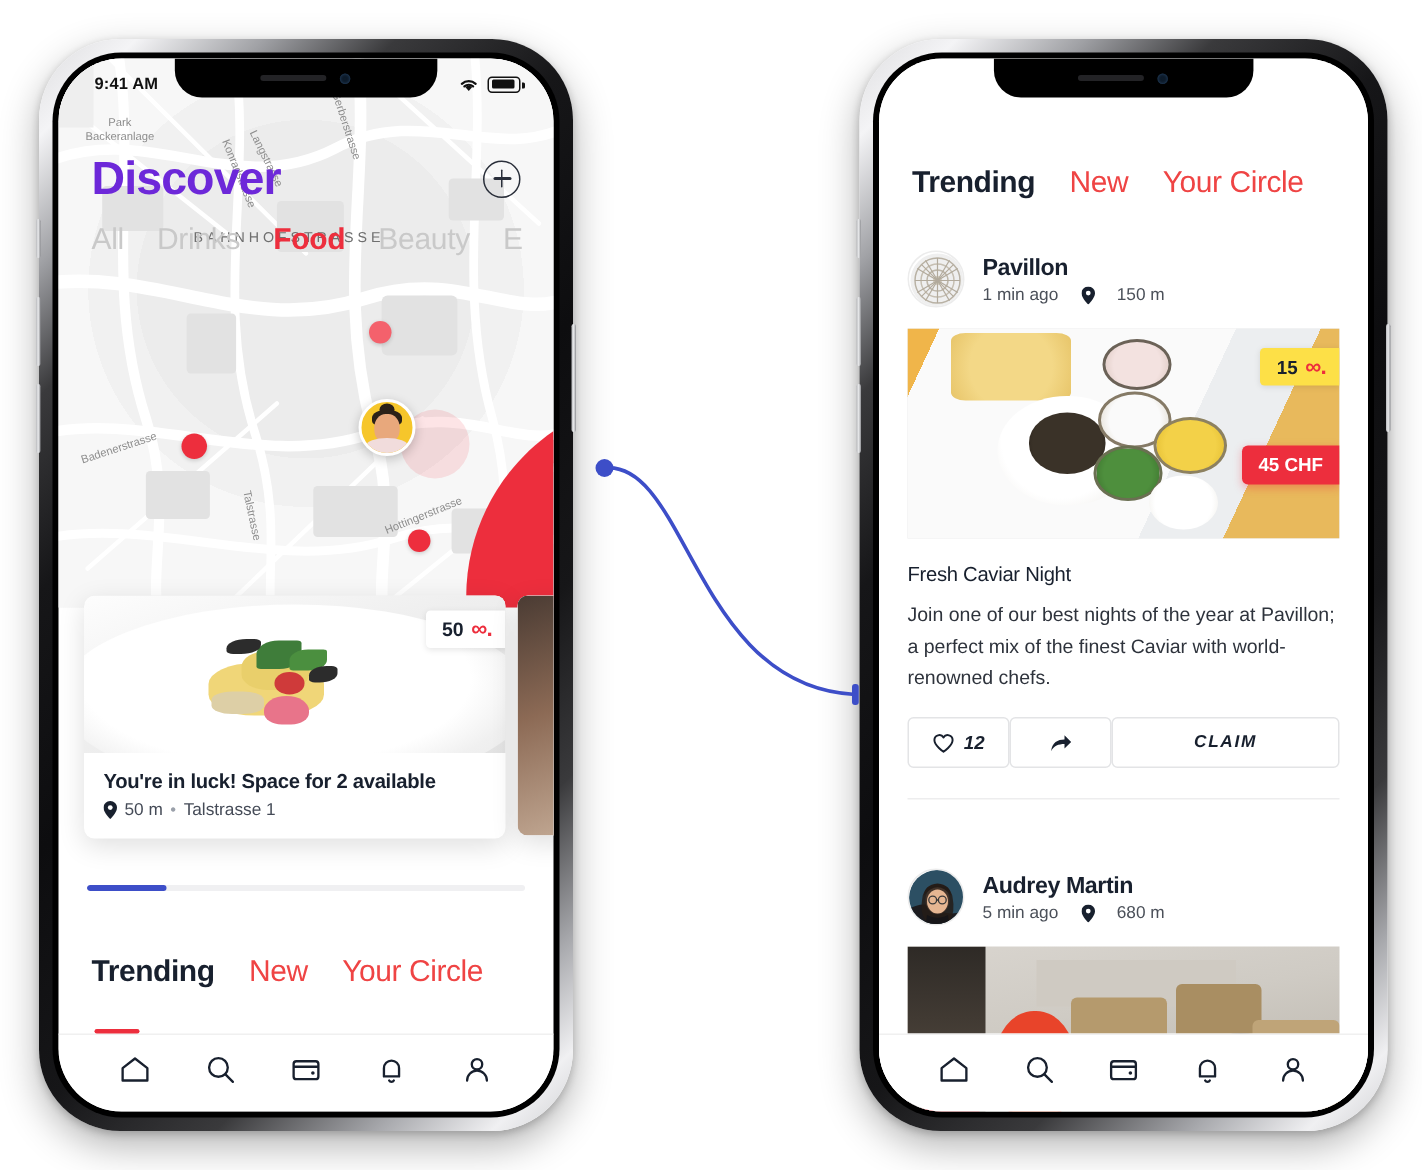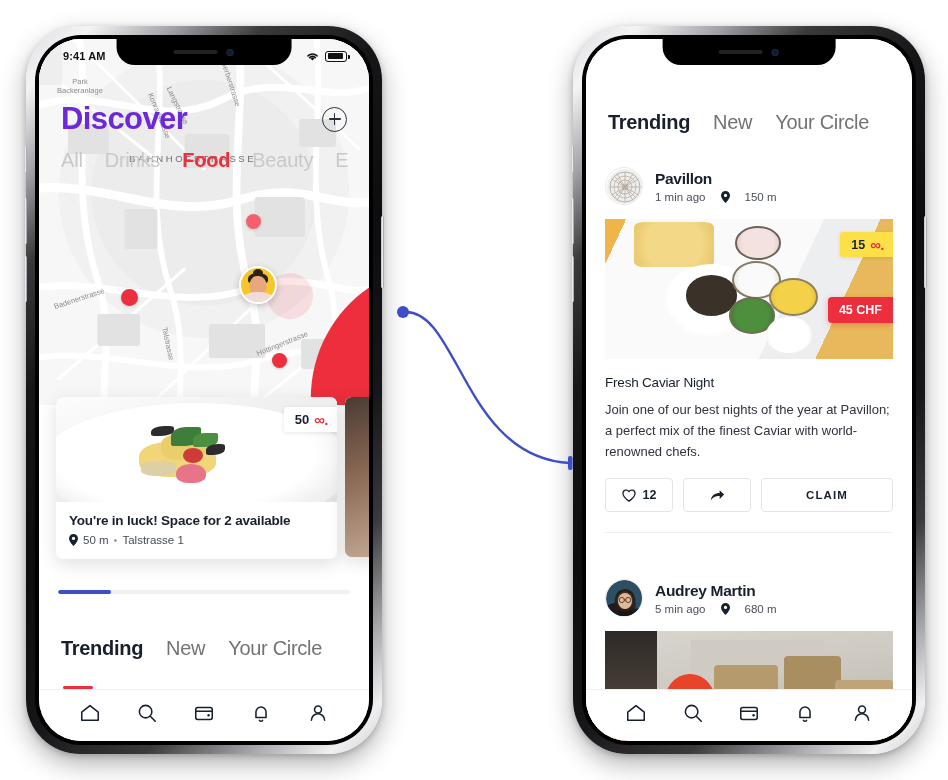--- a/index.html
+++ b/index.html
@@ -234,21 +234,21 @@
   .progress i { display:block; height:100%; width: 18%; background:#3D4EC8; border-radius:3px;}
 
   
   .tabs {
     position:absolute; left:0; right:0; z-index:22;
     padding: 0 22px;
     display:flex; align-items:baseline; gap: 23px;
   }
   #tabs-left { top: 598px; }
   #tabs-right { top: 72px; }
-  .tab { font-size: 20px; color:#737373; letter-spacing:-.3px; font-weight:400;}
+  .tab { font-size: 20px; color:#ef4444; letter-spacing:-.3px; font-weight:400;}
   .tab.active { color:#18202E; font-weight:700; }
 
   
   .feed-head {
     display:flex; align-items:center; gap:12px;
   }
   .fh-avatar {
     width: 38px; height: 38px; border-radius:50%;
     flex: 0 0 38px; overflow:hidden; position:relative;
     border:1px solid #ececec; background:#fff;
@@ -296,21 +296,21 @@
     box-shadow:0 1px 4px rgba(0,0,0,.10);
   }
   .badge-chf {
     position:absolute; right:0; top: 78px; z-index:5;
     background:#ED2E3D; color:#fff; font-size:12.5px; font-weight:700;
     padding:6px 11px; border-radius:4px 0 0 4px;
     box-shadow:0 2px 6px rgba(237,46,61,.35);
   }
   .post-title { margin-top: 16px; font-size:13.5px; font-weight:400; color:#18202E; letter-spacing:-.2px;}
   .post-text { margin-top: 9px; font-size:13px; line-height:1.62; color:#2e333c; }
-  .actions { margin-top: 16px; display:flex; gap:10px; }
+  .actions { margin-top: 16px; display:flex; gap:0;font-style:italic; }
   .act-btn {
     height: 34px; border:1px solid #e3e4e6; border-radius:4px;
     display:flex; align-items:center; justify-content:center; gap:7px;
     font-size:12.5px; font-weight:700; color:#18202E; background:#fff;
   }
   #act-like { width: 68px; }
   #act-share { width: 68px; }
   #act-claim { flex:1; letter-spacing:1.1px; font-size:11.5px; }
   .divider { margin-top: 20px; height:1px; background:#ededee; }
 

